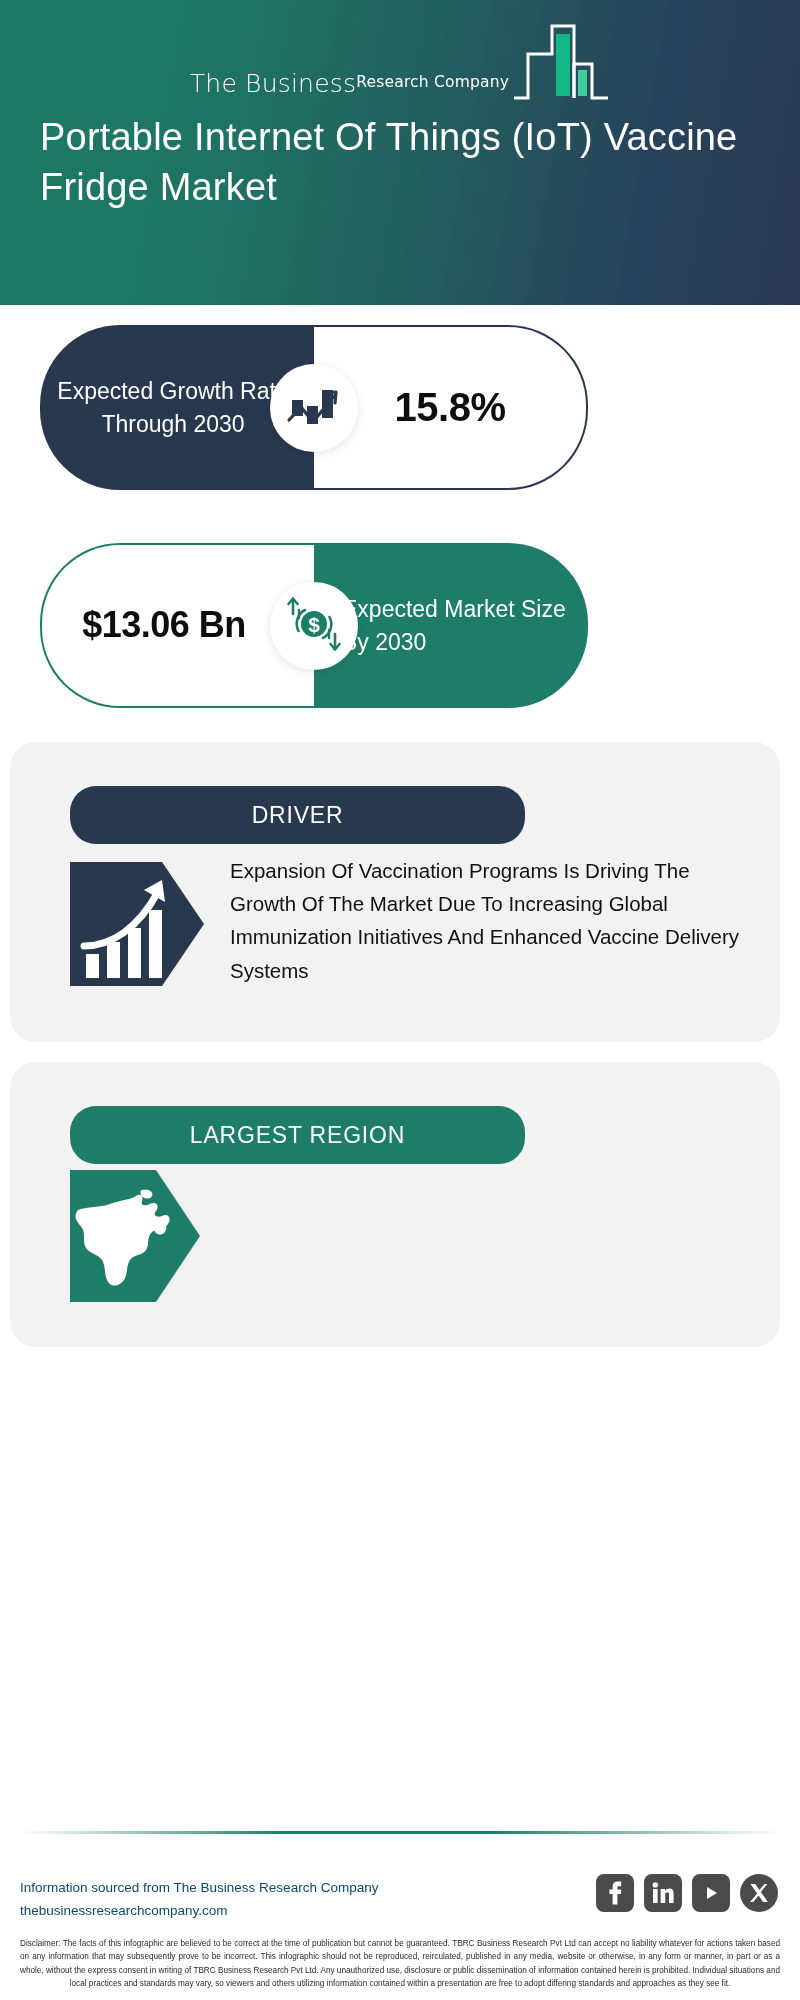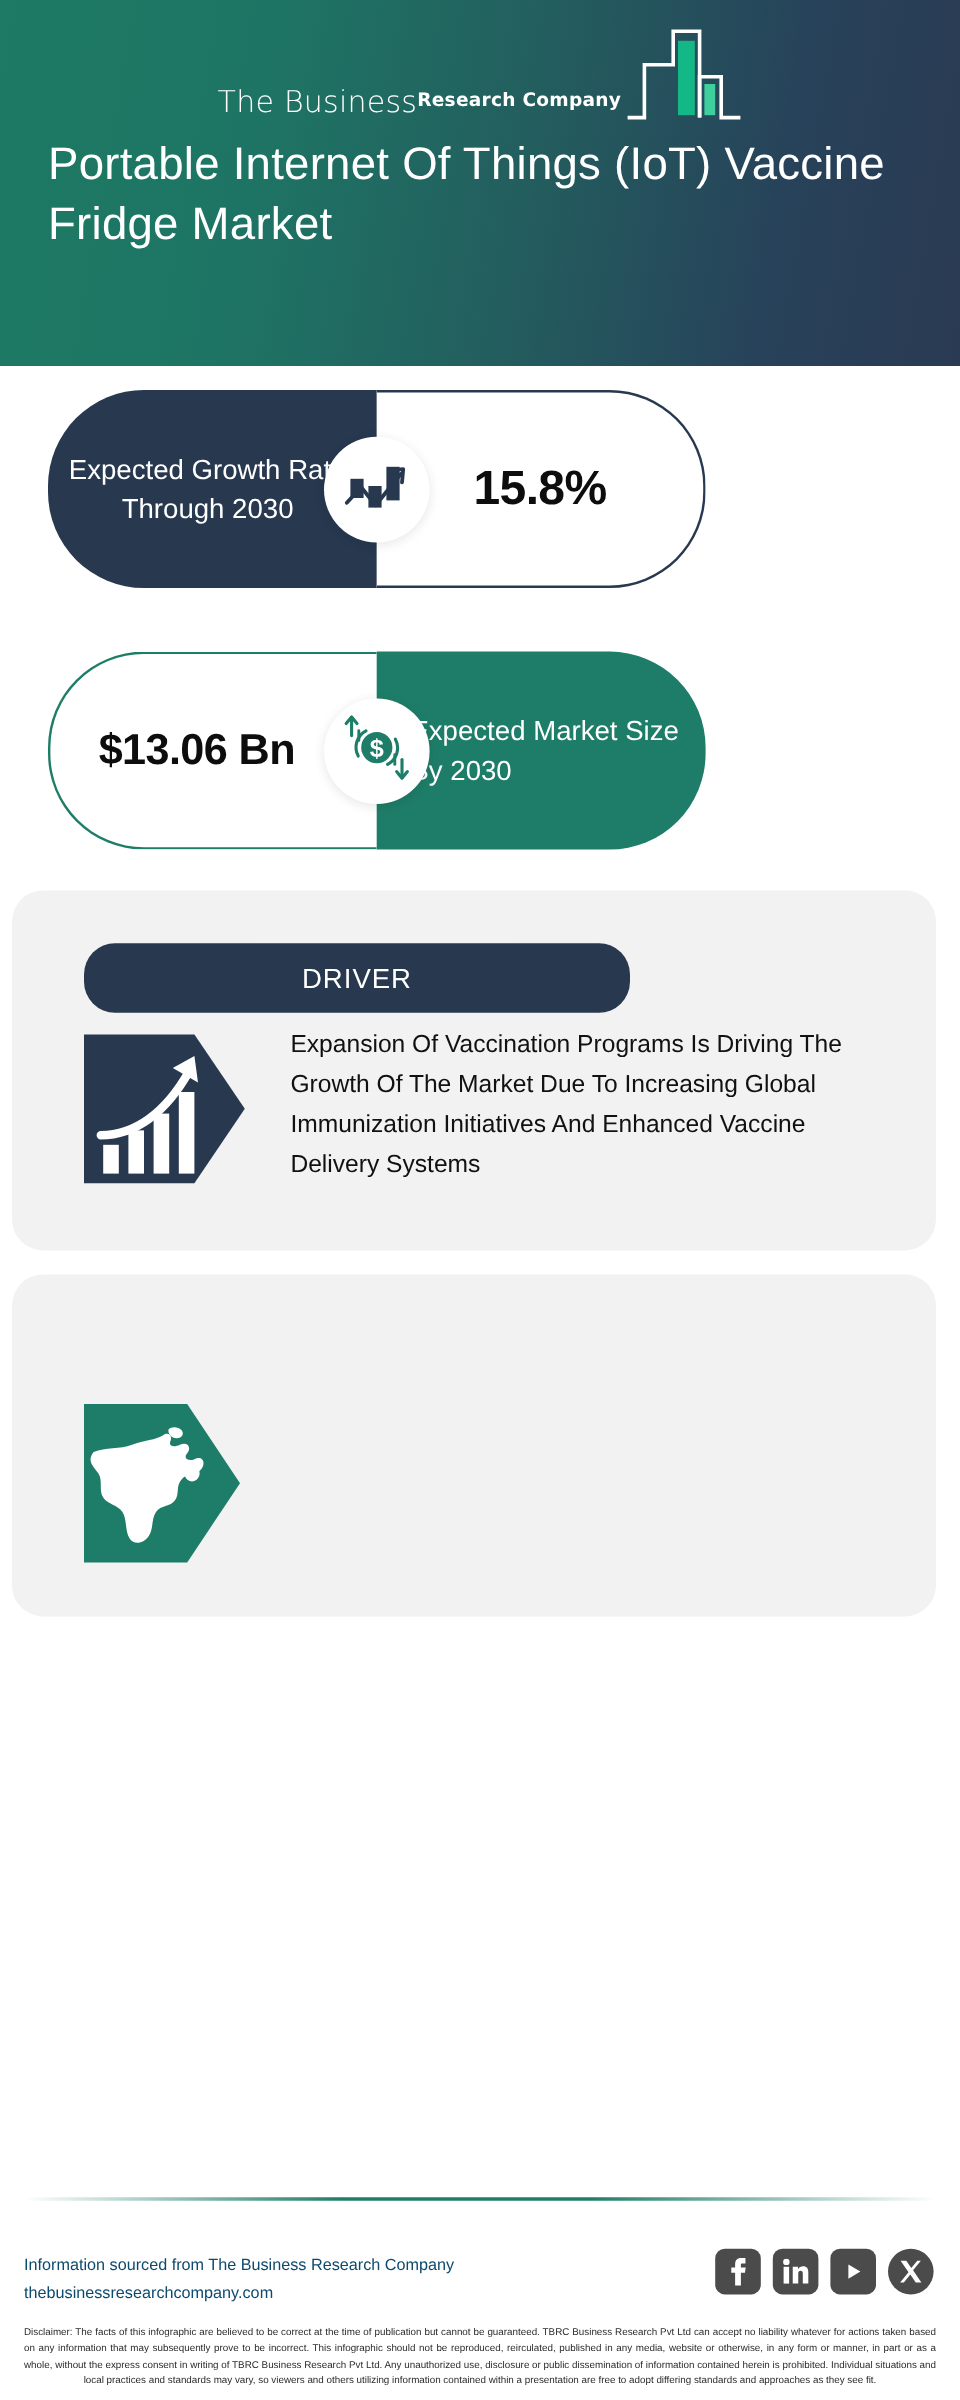--- a/index.html
+++ b/index.html
@@ -39,21 +39,21 @@
     font-size: 25px;
     letter-spacing: 0.2px;
     font-family: "DejaVu Sans", sans-serif;
     font-weight: 300;
   }
   .logo-line2 {
     color: #ffffff;
     font-size: 15.5px;
     letter-spacing: 0.2px;
     font-family: "DejaVu Sans", sans-serif;
-    font-weight: 700;
+    font-weight: 400;
     margin-top: 4px;
   }
   .logo-mark { margin-left: 1px; margin-bottom: 0px; }
 
   .hero-title {
     position: absolute;
     left: 40px; right: 40px;
     top: 112px;
     text-align: left;
     color: #ffffff;
@@ -175,21 +175,21 @@
   }
   #pill-driver { background: #27384f; }
   #pill-region { background: #1e7d68; }
 
   .card-body {
     position: absolute;
     left: 60px;
     top: 112px;
     right: 40px;
     display: flex;
-    gap: 32px;
+    gap: 20px;
   }
   .pentagon {
     flex: 0 0 140px;
     width: 140px; height: 140px;
     position: relative;
   }
   .card-text {
     flex: 1;
     font-size: 20.5px;
     line-height: 1.62;
@@ -320,20 +320,23 @@
           <rect x="79" y="56" width="13" height="68" fill="#ffffff"></rect>
           <path d="M14 92 C42 92, 68 74, 88 38" fill="none" stroke="#ffffff" stroke-width="7" stroke-linecap="round"></path>
           <path d="M74 36 L92 26 L95 48 Z" fill="#ffffff"></path>
         </svg>
       </div>
       <div class="card-text">Expansion Of Vaccination Programs Is Driving The Growth Of The Market Due To Increasing Global Immunization Initiatives And Enhanced Vaccine Delivery Systems</div>
     </div>
   </div>
 
   <div class="info-card" id="card-region">
+    <div class="pill" id="pill-region">
+      <span>LARGEST REGION</span>
+    </div>
     <div class="card-body">
       <div class="pentagon">
         <svg width="140" height="140" viewBox="0 0 140 140">
           <path d="M0 4 H86 L130 70 L86 136 H0 Z" fill="#1e7d68"></path>
           <path d="M8 44 C18 40, 30 42, 40 38 C50 34, 60 34, 66 30 C70 27, 74 30, 72 35
                    C70 40, 76 40, 80 38 C86 35, 90 40, 86 45 C82 50, 88 52, 92 50
                    C98 47, 102 52, 98 58 C94 64, 86 62, 82 66 C76 72, 80 78, 76 84
                    C72 90, 64 88, 60 94 C56 100, 58 108, 54 114 C50 120, 42 122, 38 116
                    C34 110, 36 100, 32 94 C28 88, 20 88, 16 82 C12 76, 16 68, 12 62
                    C8 56, 2 52, 8 44 Z" fill="#ffffff"></path>

